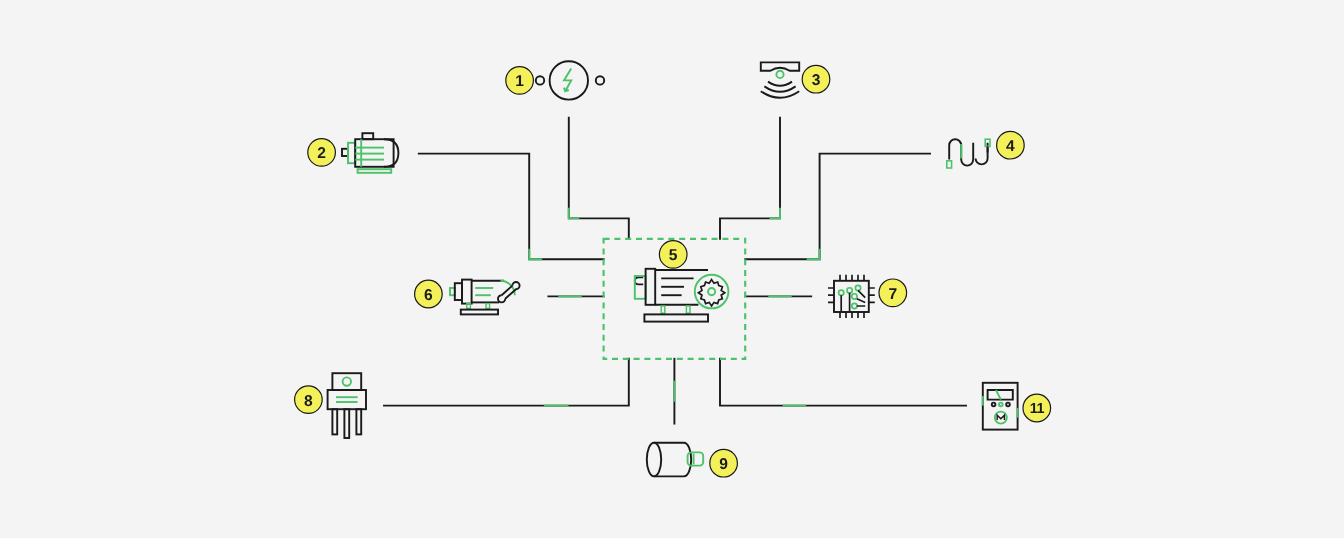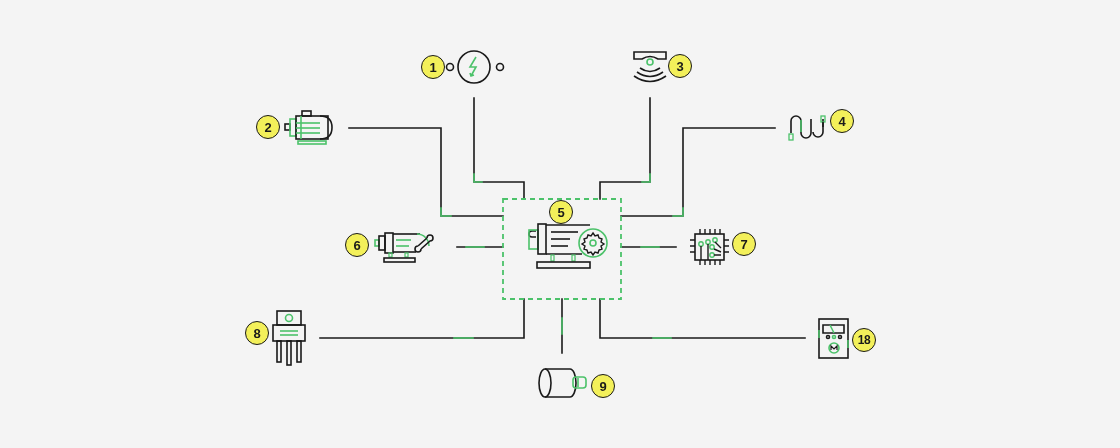--- a/index.html
+++ b/index.html
@@ -192,13 +192,13 @@
 
 <div class="badge" style="left:421px;top:55px;">1</div>
 <div class="badge" style="left:256px;top:115px;">2</div>
 <div class="badge" style="left:668px;top:54px;">3</div>
 <div class="badge" style="left:830px;top:109px;">4</div>
 <div class="badge" style="left:549px;top:200px;">5</div>
 <div class="badge" style="left:345px;top:233px;">6</div>
 <div class="badge" style="left:732px;top:232px;">7</div>
 <div class="badge" style="left:245px;top:321px;">8</div>
 <div class="badge" style="left:591px;top:374px;">9</div>
-<div class="badge wide" style="left:852px;top:328px;">18</div>
+<div class="badge wide" style="left:852px;top:328px;">11</div>
 
 </body></html>

